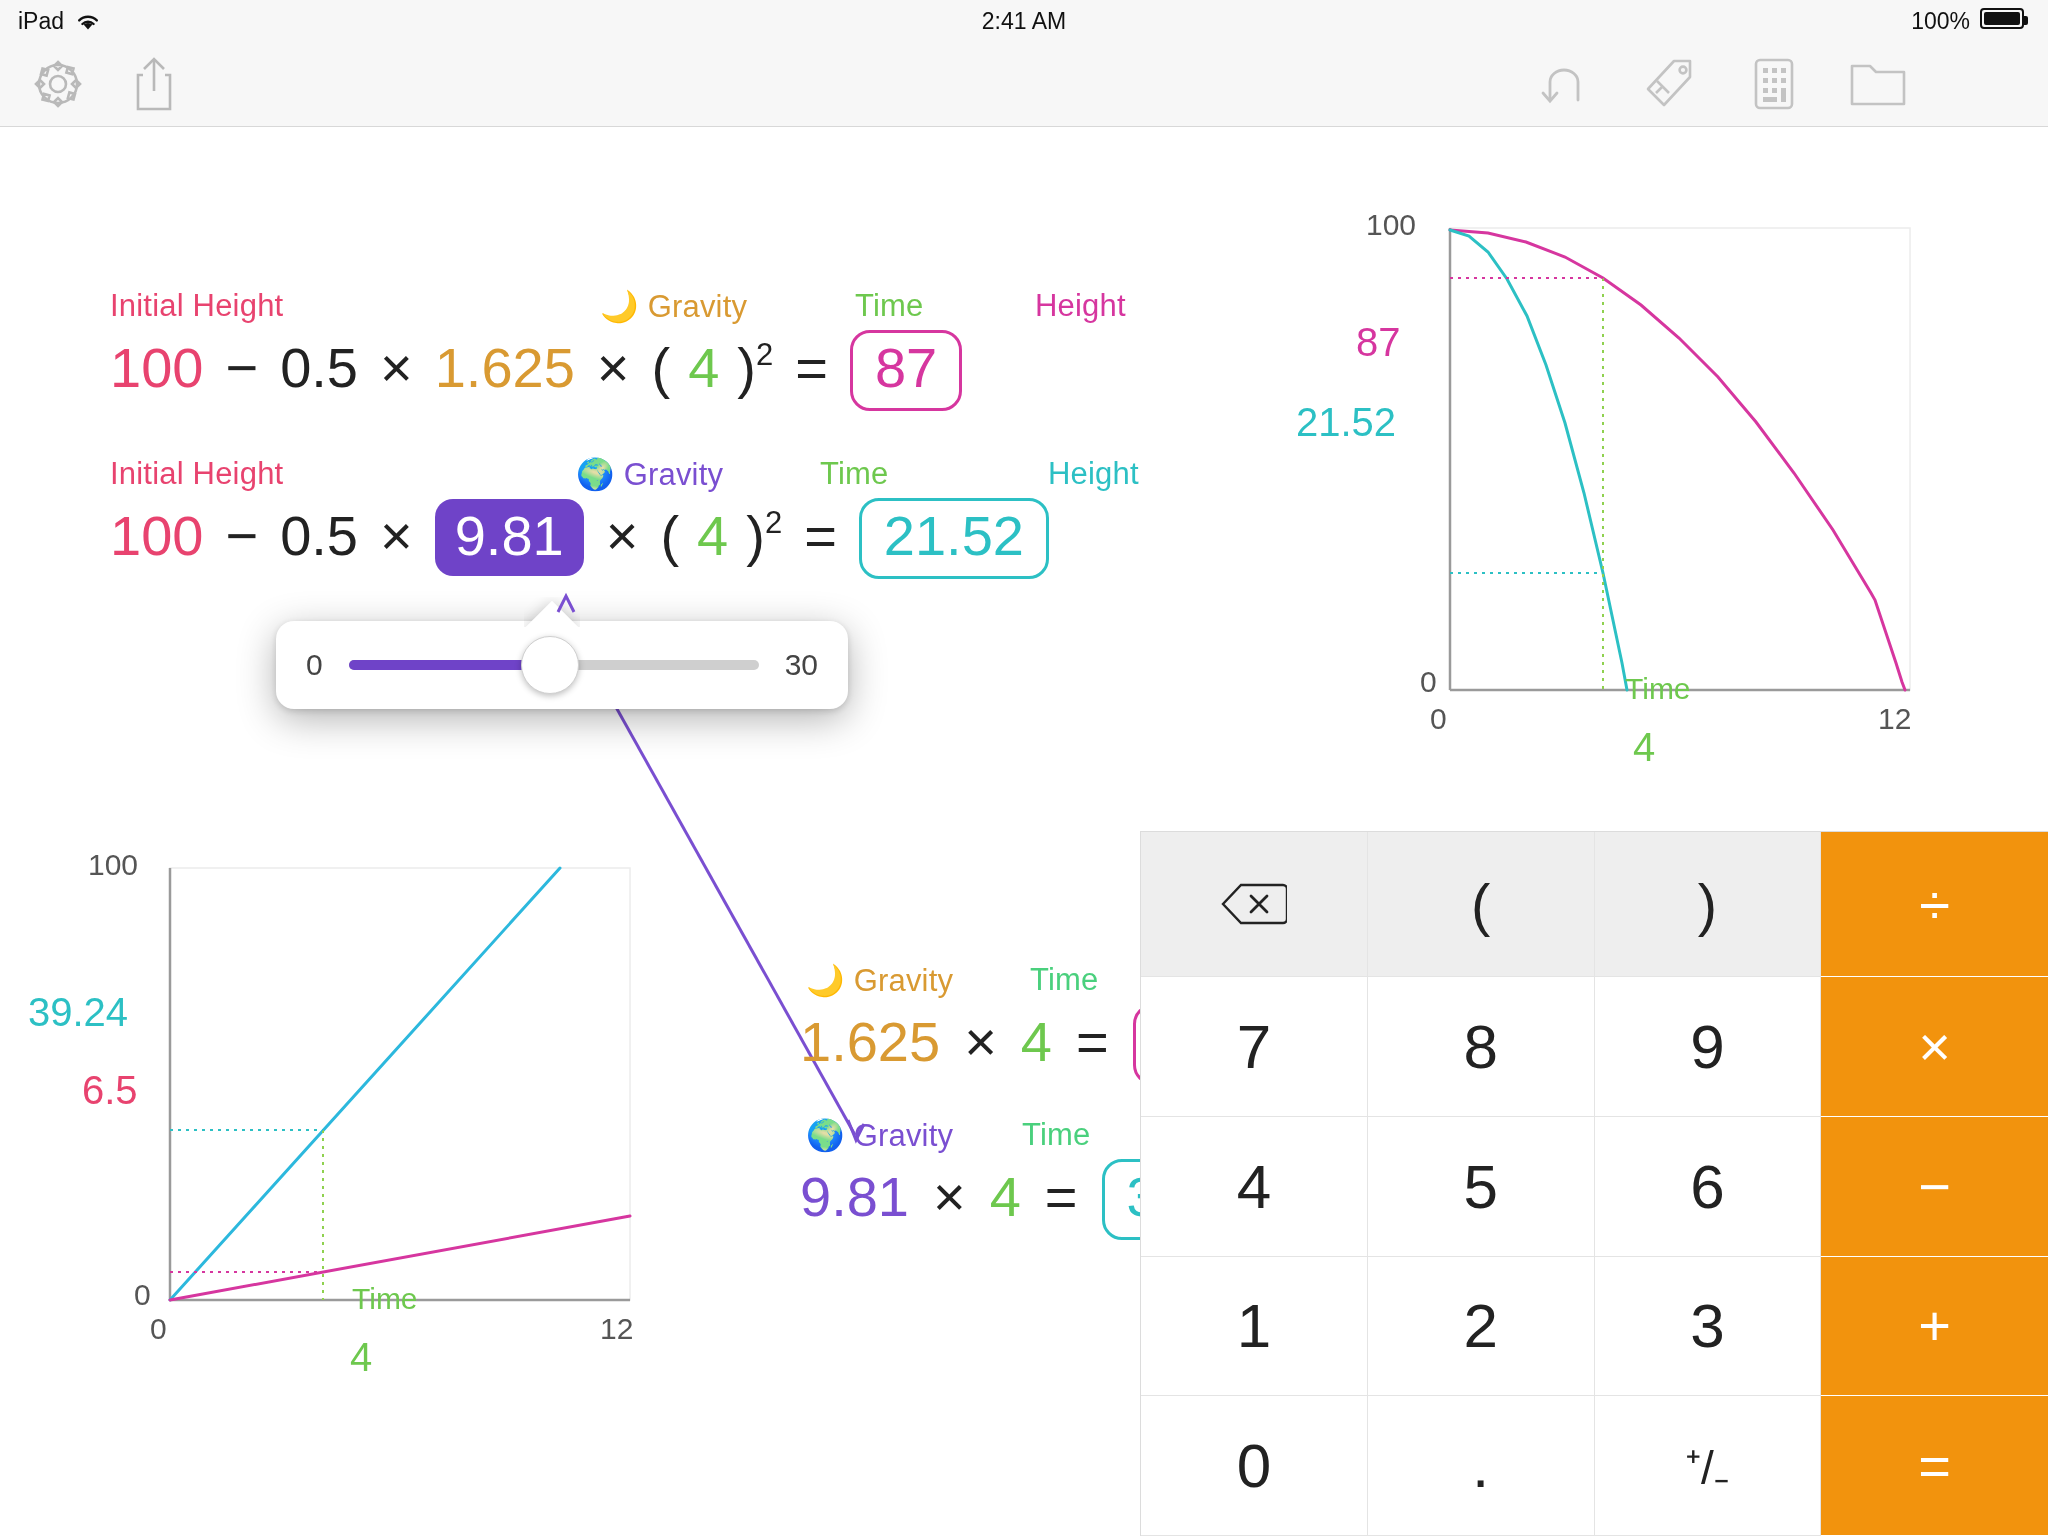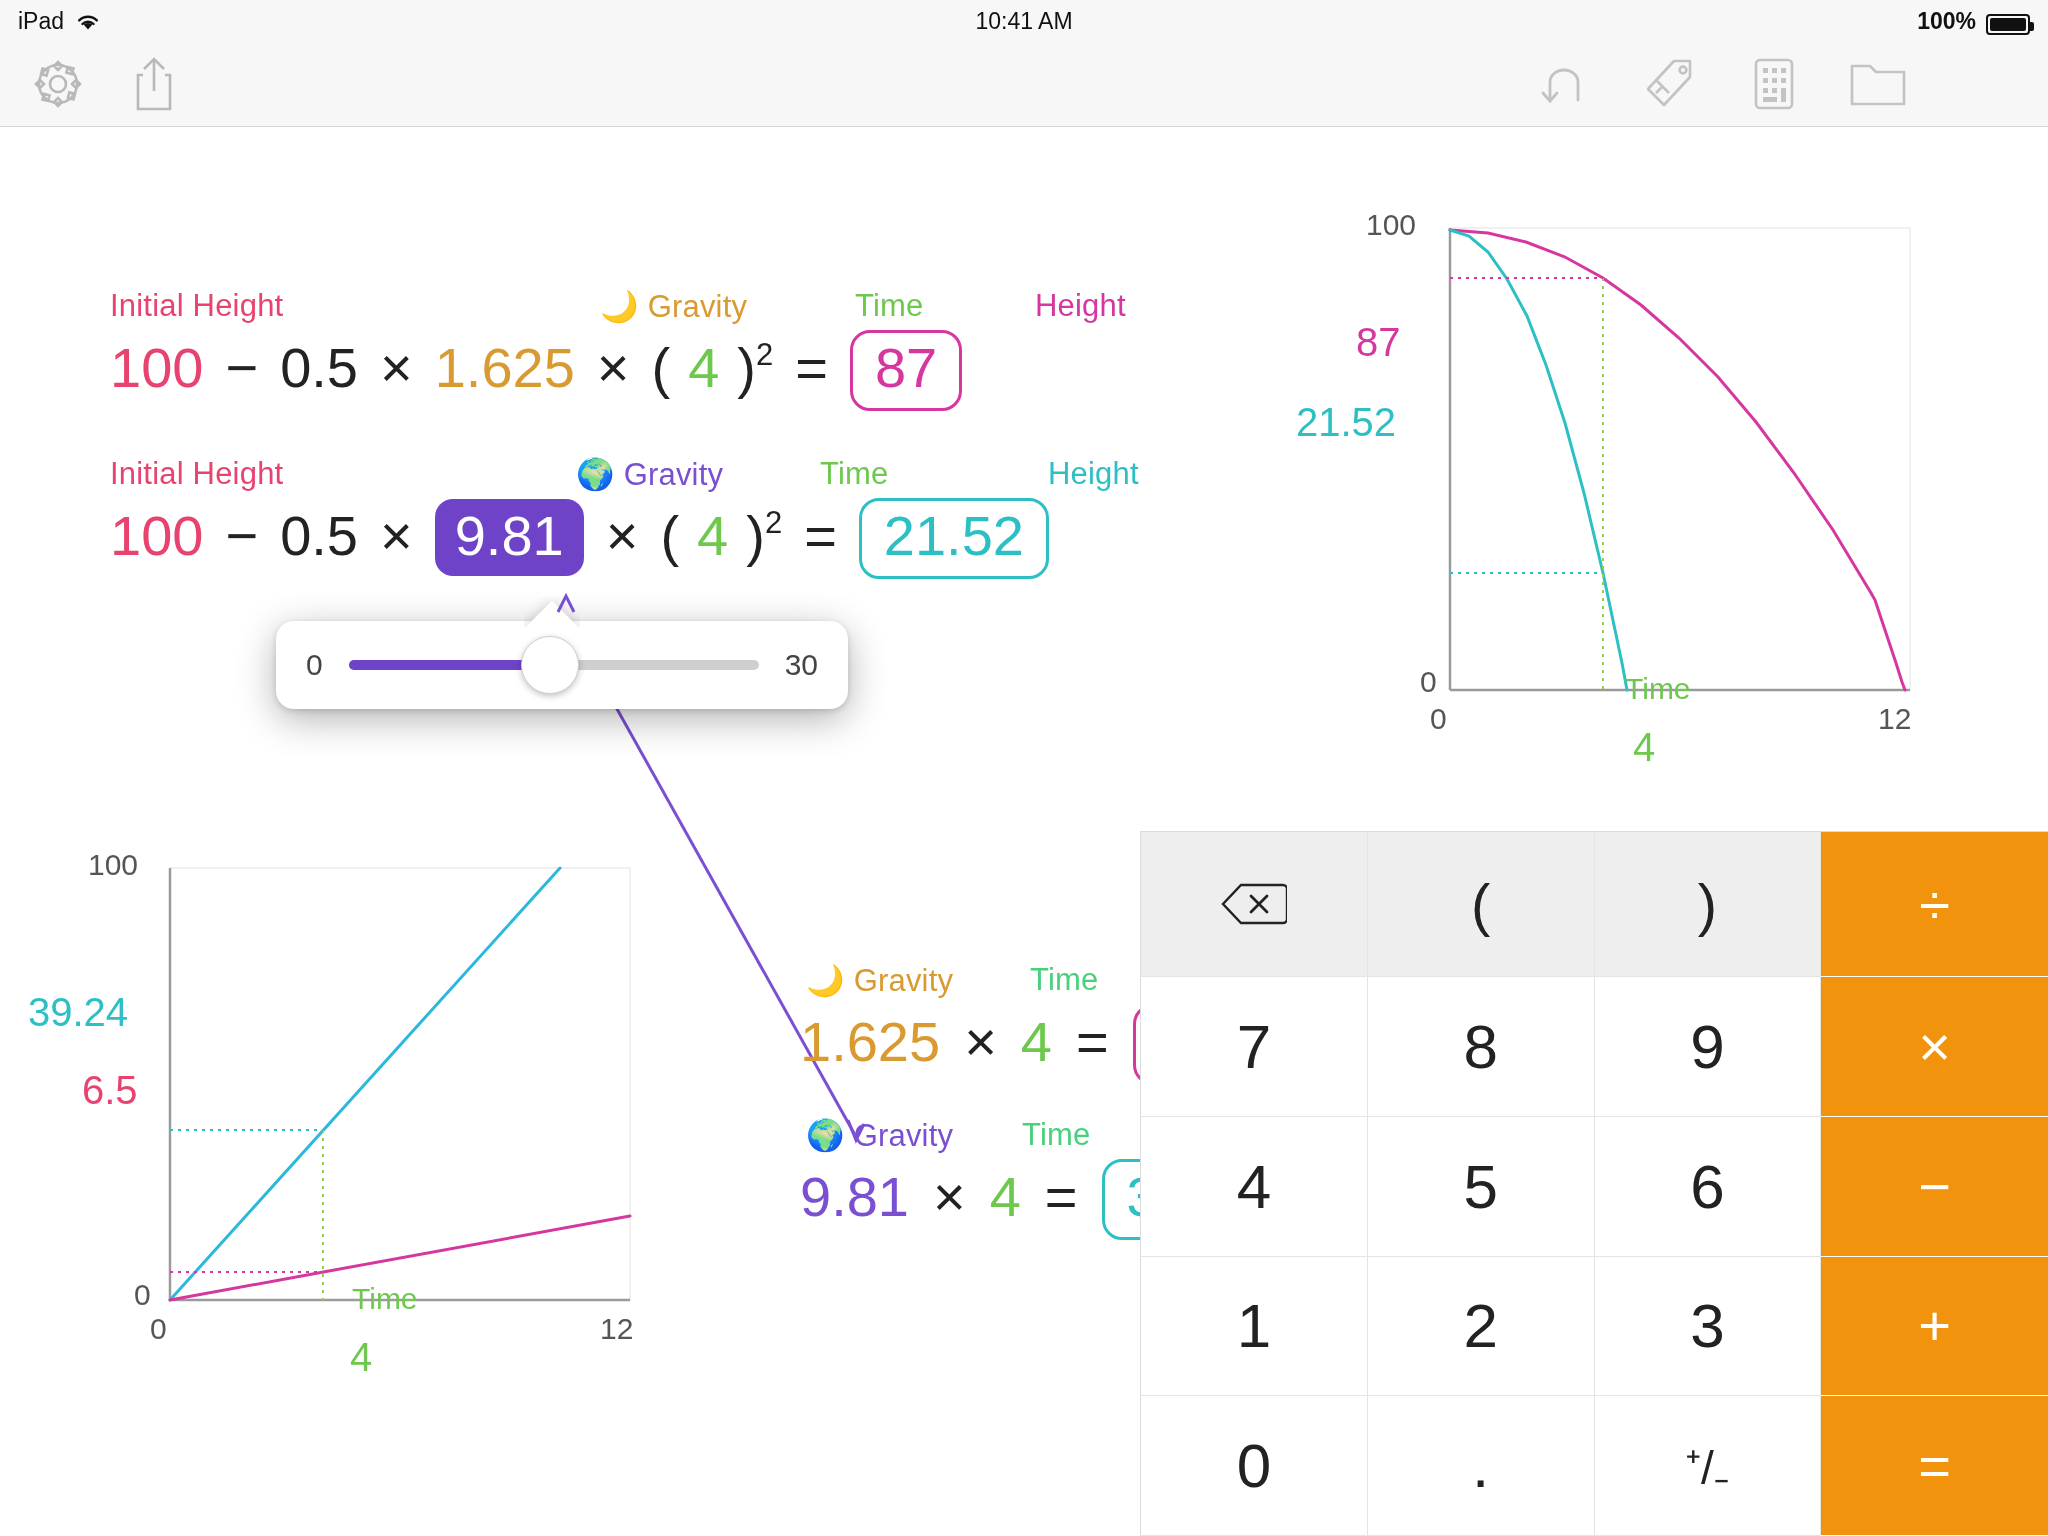--- a/index.html
+++ b/index.html
@@ -14,21 +14,21 @@
 
   
   .statusbar {
     position:absolute; left:0; top:0; width:2048px; height:42px;
     background:#f7f7f7;
     display:flex; align-items:center;
     font-size:23px; color:#111;
   }
   .sb-left { position:absolute; left:18px; display:flex; align-items:center; gap:11px; }
   .sb-center { position:absolute; left:0; width:100%; text-align:center; font-weight:400; }
-  .sb-right { position:absolute; right:18px; display:flex; align-items:flex-end; gap:10px;font-weight:bold; }
+  .sb-right { position:absolute; right:24px; display:flex; align-items:flex-start; gap:10px; }
   .wifi { display:inline-block; width:26px; height:20px; }
   .battery { display:inline-block; width:44px; height:21px; border:2px solid #111; border-radius:4px; position:relative; }
   .battery::after{ content:""; position:absolute; right:-6px; top:6px; width:4px; height:9px; background:#111; border-radius:0 2px 2px 0;}
   .battery .fill{ position:absolute; left:2px; top:2px; bottom:2px; width:36px; background:#111; border-radius:2px;}
 
   
   .toolbar{
     position:absolute; left:0; top:42px; width:2048px; height:85px;
     background:#f7f7f7; border-bottom:1px solid #d8d8d8;
   }
@@ -121,21 +121,21 @@
     <div class="sb-left">
       <span>iPad</span>
       <span class="wifi">
         <svg width="26" height="20" viewBox="0 0 26 20">
           <path d="M13 17.5 L8.6 12.6 a6.6 6.6 0 0 1 8.8 0 Z" fill="#111"></path>
           <path d="M4.2 8.4 a12.6 12.6 0 0 1 17.6 0" stroke="#111" stroke-width="2.4" fill="none" stroke-linecap="round"></path>
           <path d="M7.4 12.0 a8.1 8.1 0 0 1 11.2 0" stroke="#111" stroke-width="2.3" fill="none" stroke-linecap="round"></path>
         </svg>
       </span>
     </div>
-    <div class="sb-center">10:41 AM</div>
+    <div class="sb-center">2:41 AM</div>
     <div class="sb-right">
       <span>100%</span>
       <span class="battery">
           <span class="fill"></span>
         </span>
     </div>
   </div>
 
   <div class="toolbar">
     <div class="tb-icon" style="left:30px;">

